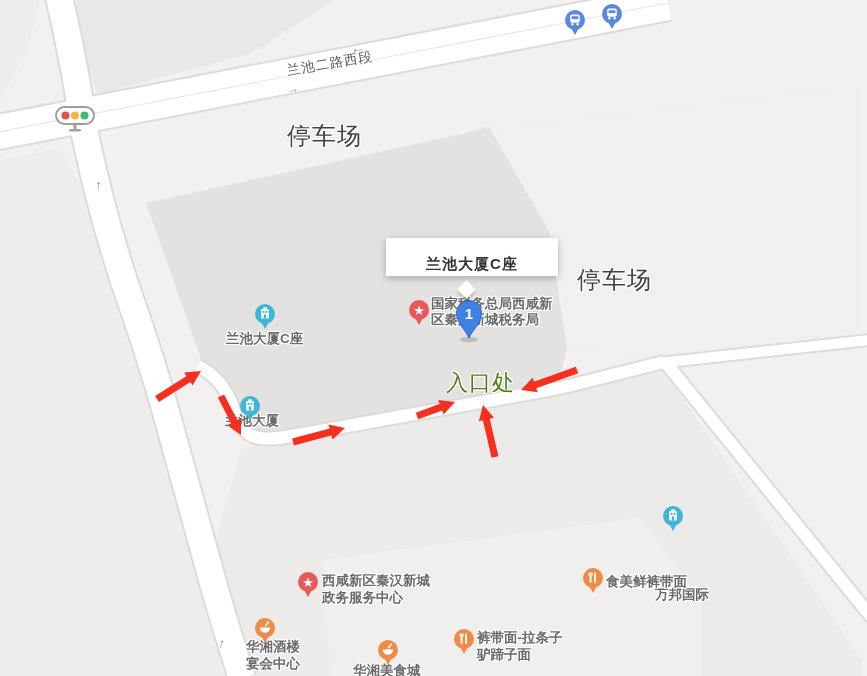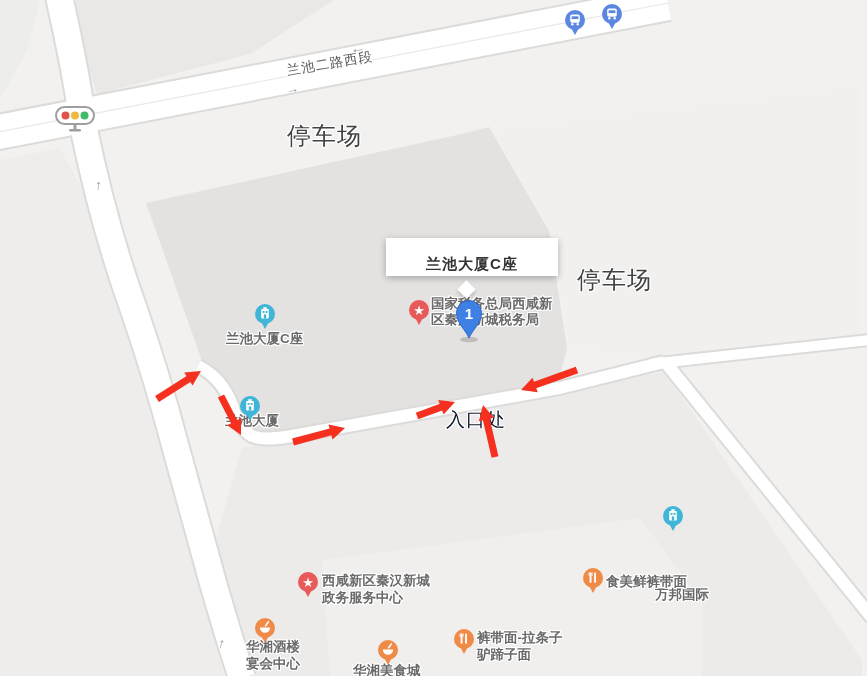--- a/index.html
+++ b/index.html
@@ -15,21 +15,21 @@
                 1px 1px #fff,-1px -1px #fff,1px -1px #fff,-1px 1px #fff;
   }
   .poi-label{
     position:absolute;font-size:13.5px;font-weight:600;color:#6a6a6a;
     line-height:16px;white-space:nowrap;z-index:12;
   }
   .area-label{
     position:absolute;font-size:24px;font-weight:500;color:#414141;
     white-space:nowrap;z-index:11;letter-spacing:1px;
   }
-  .entrance-label{font-size:19px;color:#0f172a;margin-top:39px;}
+  .entrance-label{font-size:22px;color:#4d7c0f;}
   .road-label{
     position:absolute;font-size:13.5px;color:#5a5a5a;white-space:nowrap;
     transform:rotate(-9.5deg);transform-origin:left center;z-index:11;letter-spacing:1px;
   }
   .lane-arrow{
     position:absolute;color:#9b9b9b;font-size:14px;z-index:10;line-height:1;
   }
   .poi-icon{position:absolute;z-index:20;}
   .popup{
     position:absolute;left:386px;top:238px;width:172px;height:38px;

